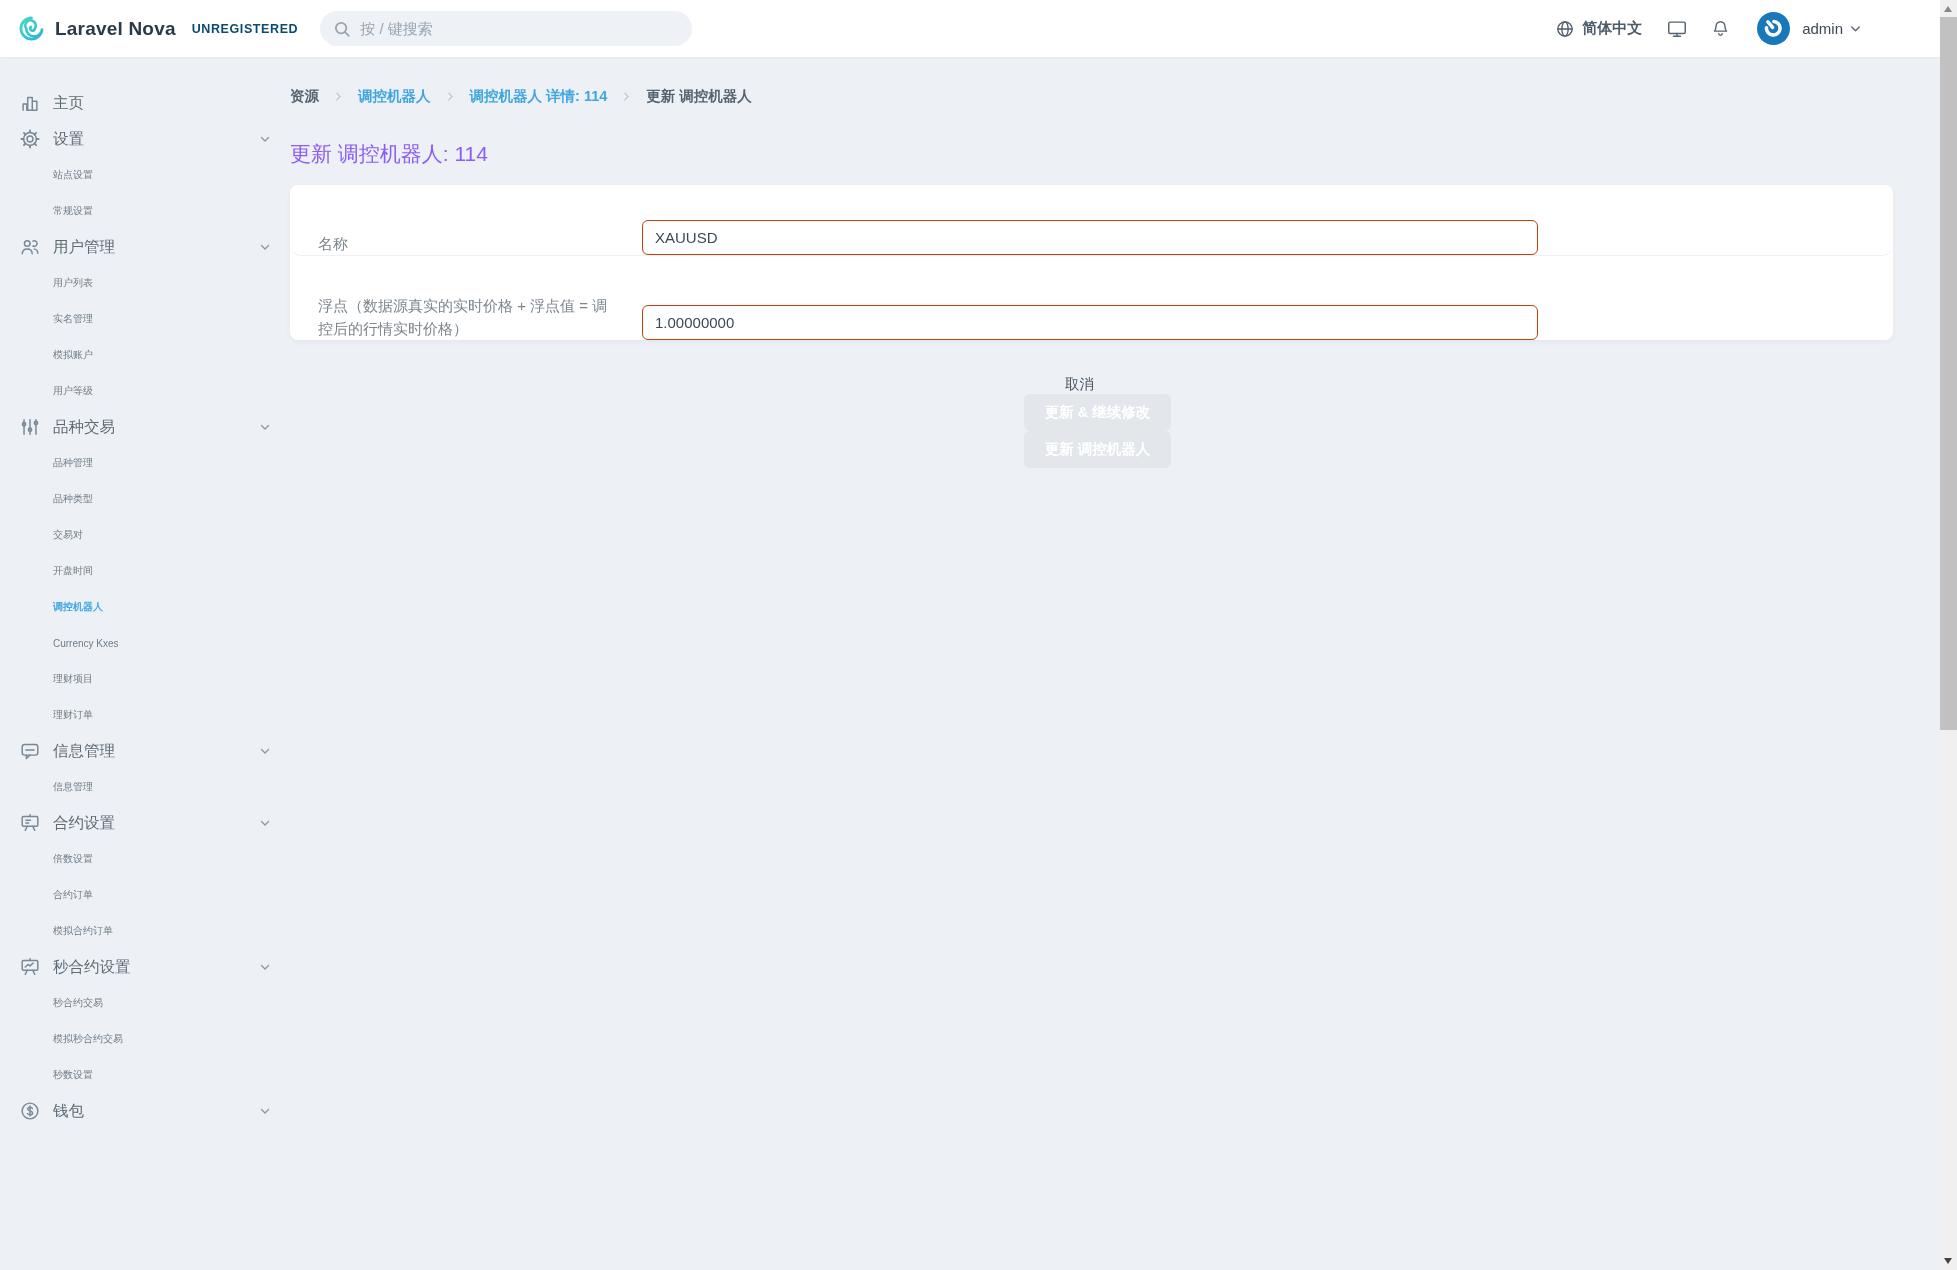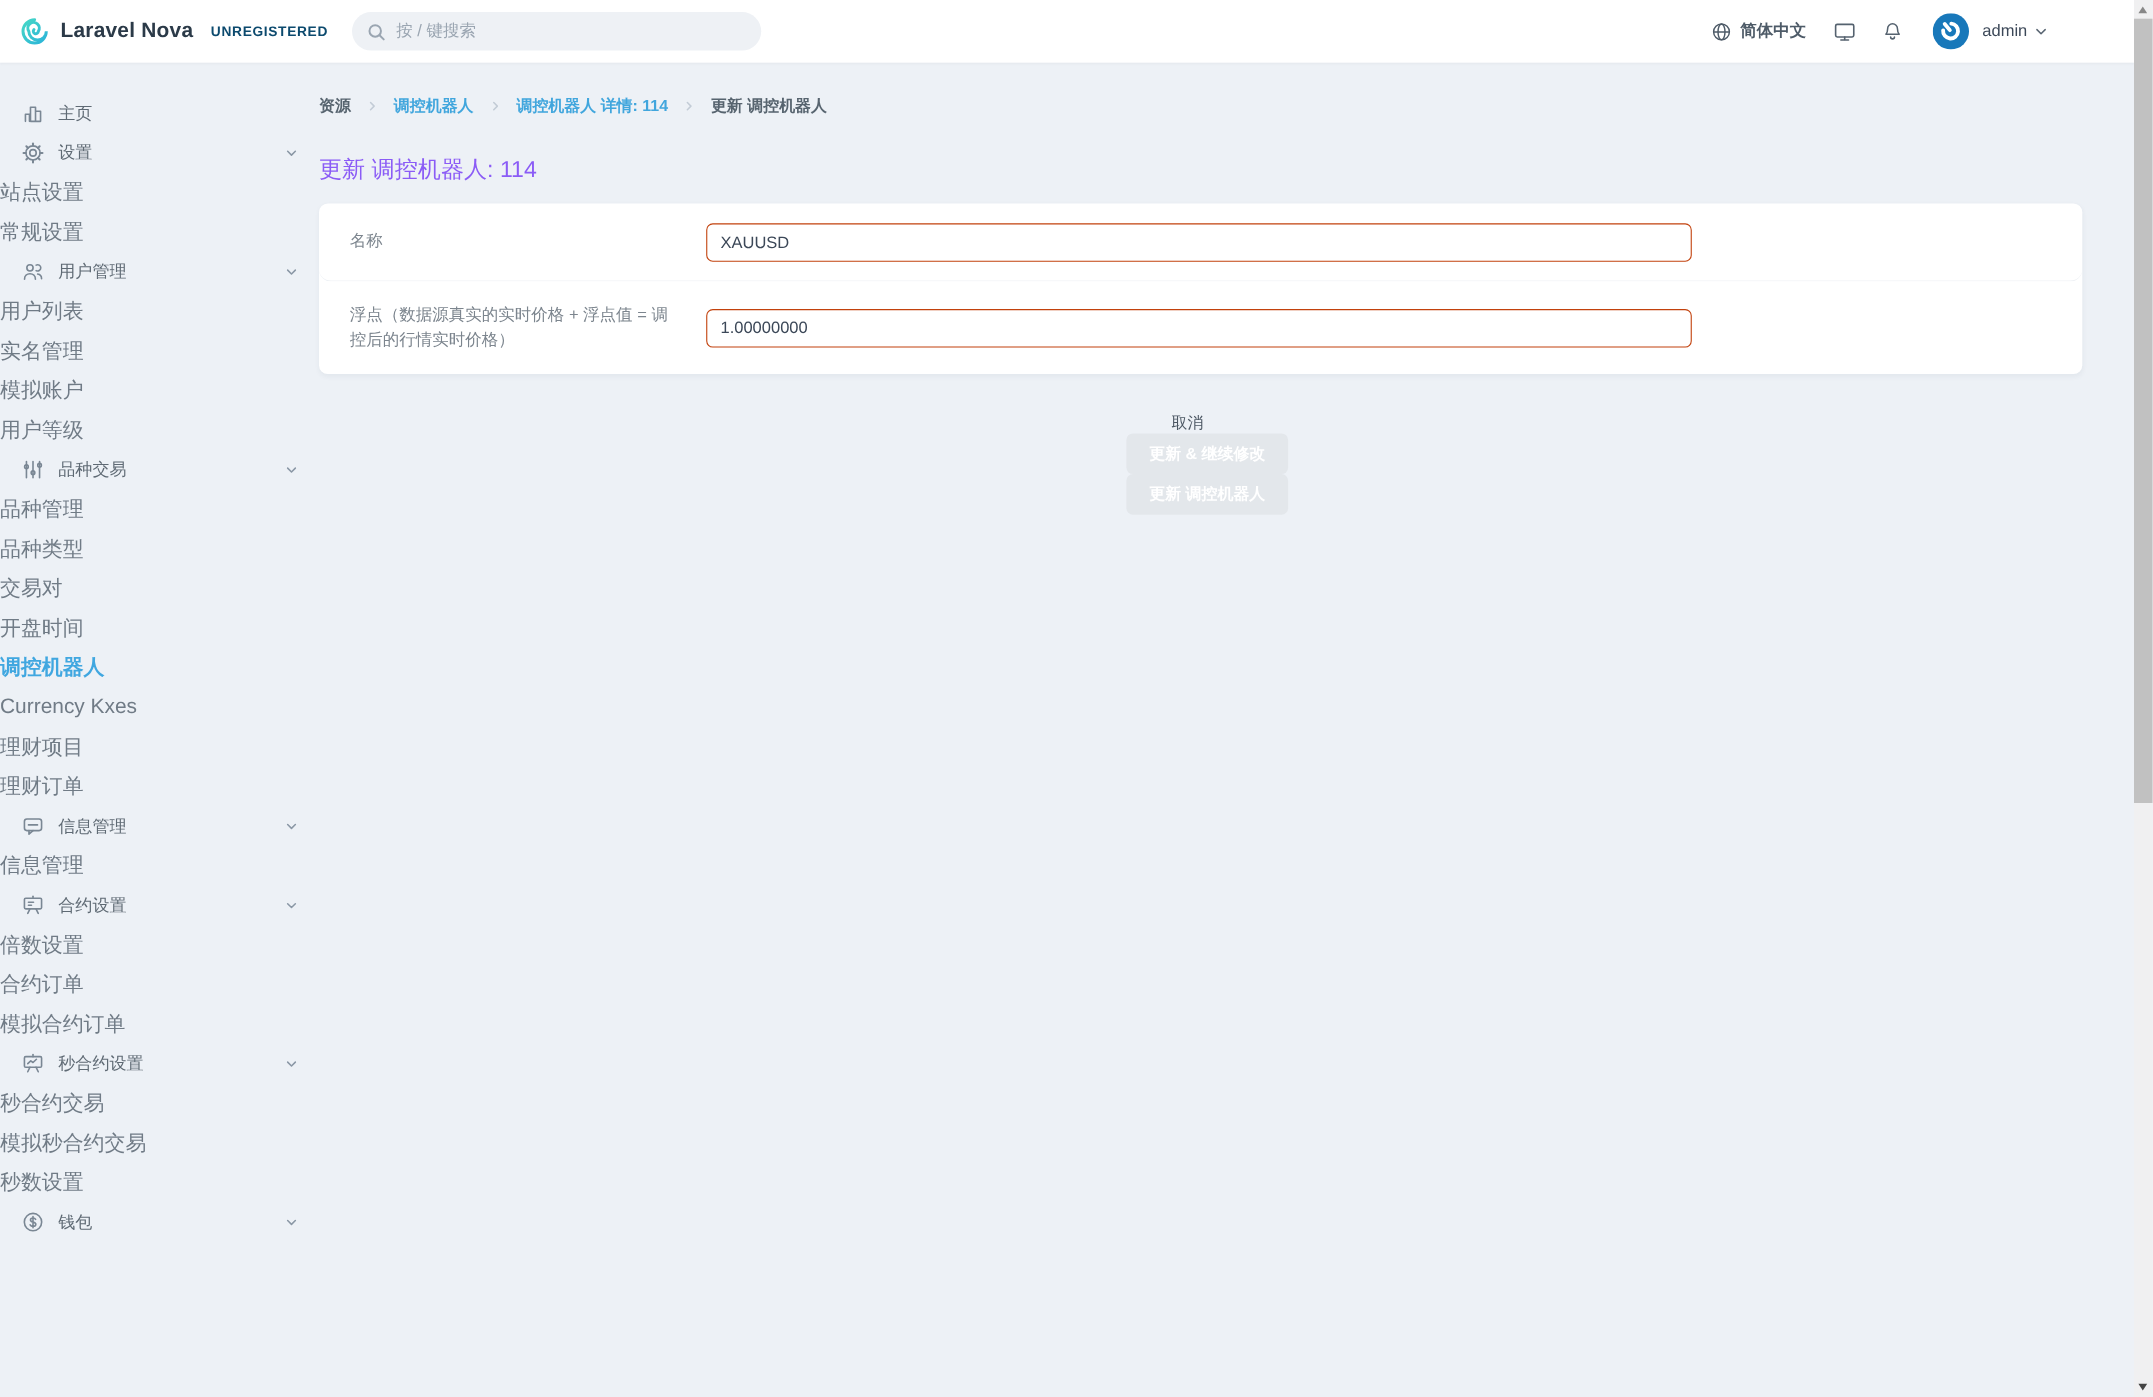--- a/index.html
+++ b/index.html
@@ -41,36 +41,36 @@
   .sidebar { position:absolute; top:57px; left:0; width:290px; padding-top:28px; }
   .nav-head {
     height:36px; display:flex; align-items:center; padding:0 18px; cursor:pointer;
     color:#5f6a74; font-size:15.5px;
   }
   .nav-head + .nav-head, .nav-sub + .nav-head, .nav-group { margin-top:0; }
   .mt-group { margin-top:21px; }
   .nav-ic { width:24px; color:#7a8794; margin-right:11px; display:flex; justify-content:center; }
   .nav-caret { margin-left:auto; color:#8a97a5; }
   .nav-sub {
-    height:36px; display:flex; align-items:center; cursor:pointer;
-    color:#707b86; font-size:19px;
+    height:36px; display:flex; align-items:center; padding-left:53px; cursor:pointer;
+    color:#707b86; font-size:10px;
   }
   .nav-sub.active { color:#40a7e0; font-weight:700; }
 
   
   .main { position:absolute; left:290px; top:57px; width:1603px; }
   .breadcrumb { margin-top:30px; display:flex; align-items:center; font-size:14.5px; font-weight:700; color:#57646f; }
   .crumb-link { color:#41a6dd; cursor:pointer; }
   .crumb-sep { margin:0 13px; color:#c3ccd6; font-weight:400; display:flex; }
   .page-title { margin-top:34px; font-size:21px; font-weight:400; color:#8b5cf6; }
   .card {
     margin-top:17px; background:#ffffff; border-radius:8px;
     box-shadow:0 2px 5px rgba(40,50,70,.05); overflow:hidden;
   }
-  .field-row { display:flex; align-items:center;border-radius:11px; }
+  .field-row { display:flex; align-items:flex-end;border-radius:11px; }
   .field-row.r1 { height:71px; border-bottom:1px solid #eef1f5; }
   .field-row.r2 { height:84px; }
   .field-label { width:352px; padding:0 28px; color:#7c858e; font-size:15px; line-height:1.55; }
   .field-input {
     width:896px; height:35px; border:1px solid #c2410c; border-radius:6px;
     padding:0 12px; font-size:15px; color:#3c4858; background:#fff; outline:none; font-family:inherit;
   }
   .actions { margin-top:35px; display:flex; align-items:center; justify-content:flex-end;flex-direction:column; }
   .cancel-link { font-size:14.5px; color:#4c5763; cursor:pointer; margin-right:24px; }
   .btn {

